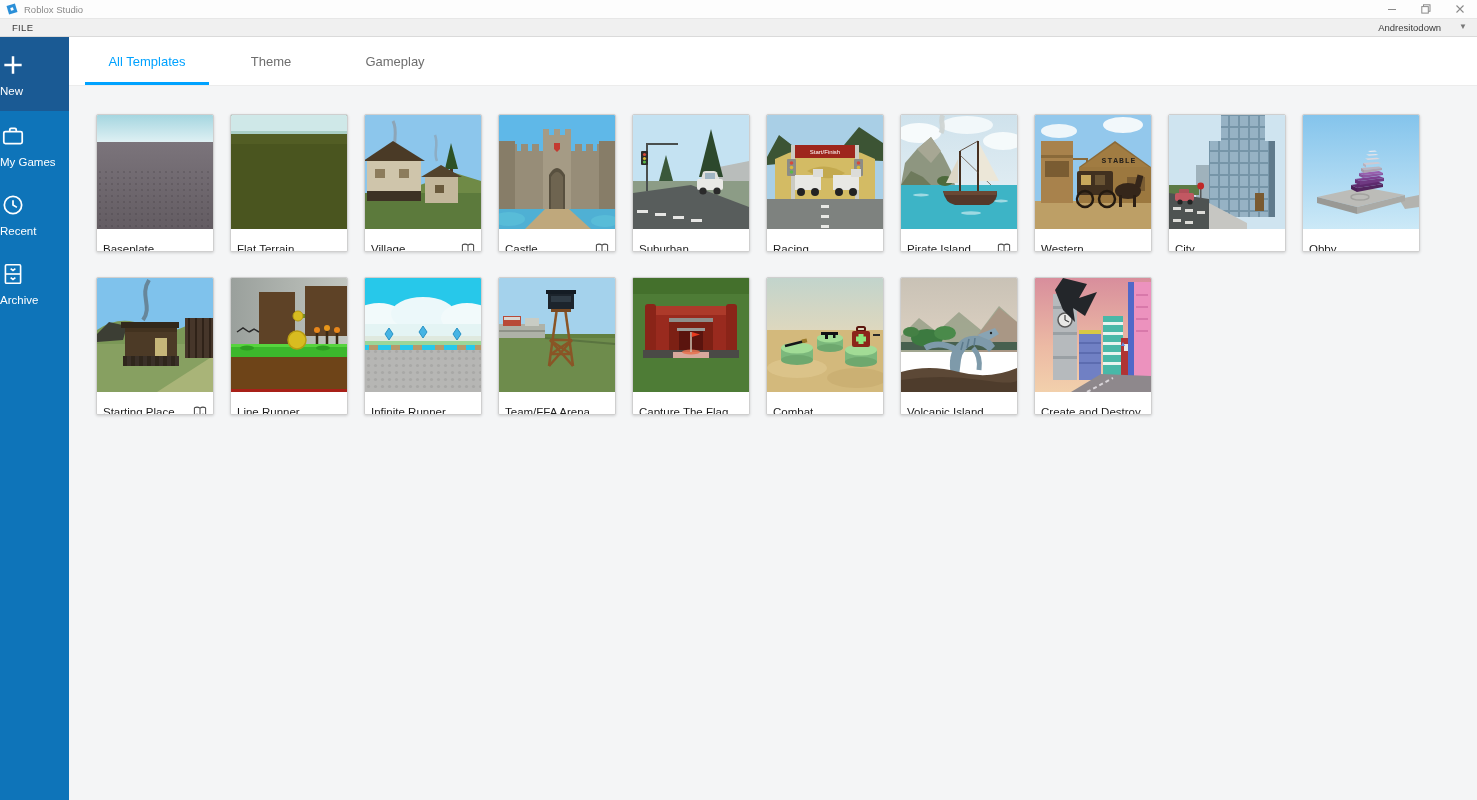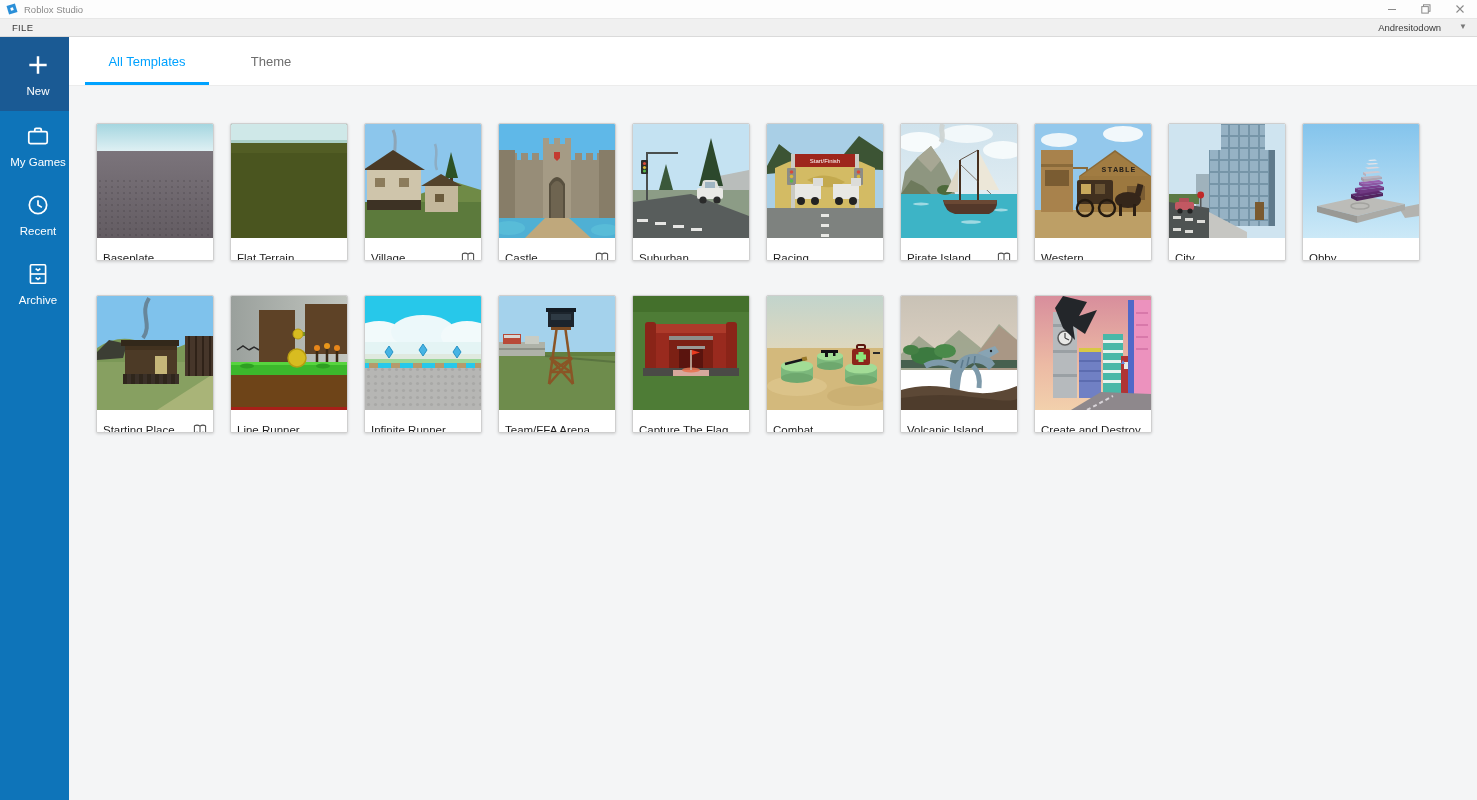--- a/index.html
+++ b/index.html
@@ -27,42 +27,42 @@
     height:17px;background:#f0f0f0;border-bottom:1px solid #dadada;
     display:flex;align-items:center;font-size:9.5px;color:#3a3a3a;
   }
   .menubar .file{margin-left:12px;letter-spacing:.3px;}
   .menubar .account{margin-left:auto;margin-right:10px;display:flex;align-items:center;gap:18px;}
   .menubar .caret{color:#777;font-size:8px;transform:translateY(-1px);}
   
   .app{display:flex;height:765px;}
   .sidebar{width:69px;background:var(--sidebar);display:flex;flex-direction:column;flex-shrink:0;}
   .side-item{
-    height:69px;display:flex;flex-direction:column;align-items:center;justify-content:center;
-    color:#fff;font-size:11.5px;gap:7px;cursor:pointer;padding-left:7px;
+    height:69px;display:flex;flex-direction:column;justify-content:center;
+    color:#fff;font-size:11.5px;gap:7px;cursor:pointer;
   }
   .side-item:first-child{height:74px;}
   .side-item.active{background:var(--sidebar-active);}
   .side-item svg{display:block;}
   
   .main{flex:1;display:flex;flex-direction:column;min-width:0;}
   .tabbar{height:48px;background:#fff;display:flex;border-bottom:1px solid #ececec;padding-left:16px;}
   .tab{
     width:124px;display:flex;align-items:center;justify-content:center;
     font-size:13px;color:#6e6e6e;cursor:pointer;
   }
   .tab.active{color:var(--accent);box-shadow:inset 0 -3px 0 var(--accent);}
   .content{flex:1;background:#f4f5f6;padding:20px 0 0 27px;overflow:hidden;}
   .grid{display:flex;flex-wrap:wrap;width:1350px;}
   
   .card{
     width:118px;height:138px;box-sizing:border-box;background:#fff;
     border:1px solid #cfcfcf;border-radius:2px;
     box-shadow:0 1px 3px rgba(0,0,0,.16);
-    margin:17px 16px 17px 0;overflow:hidden;cursor:pointer;
+    margin:8px 16px 17px 0;overflow:hidden;cursor:pointer;
   }
   .card-thumb{width:116px;height:114px;}
   .card-thumb svg{display:block;width:100%;height:100%;}
   .card-label{
     height:39px;display:flex;align-items:center;justify-content:space-between;
     padding:0 6px;background:#fff;
   }
   .card-name{font-size:11.5px;color:#1e1e1e;white-space:nowrap;}
   .book{display:flex;align-items:center;}
 </style>
@@ -144,20 +144,21 @@
           </svg>
       </span>
       <span>Archive</span>
     </div>
   </div>
 
   <div class="main">
     <div class="tabbar">
       <div class="tab active">All Templates</div>
       <div class="tab">Theme</div>
+      <div class="tab">Gameplay</div>
     </div>
     <div class="content">
       <div class="grid">
           <div class="card">
             <div class="card-thumb">
               <svg viewBox="0 0 116 114" preserveAspectRatio="none" xmlns="http://www.w3.org/2000/svg">
                 <defs>
                   <linearGradient id="bp1" x1="0" y1="0" x2="0" y2="1">
                     <stop offset="0" stop-color="#a5d6e0"></stop>
                     <stop offset="1" stop-color="#e9f5f7"></stop>

